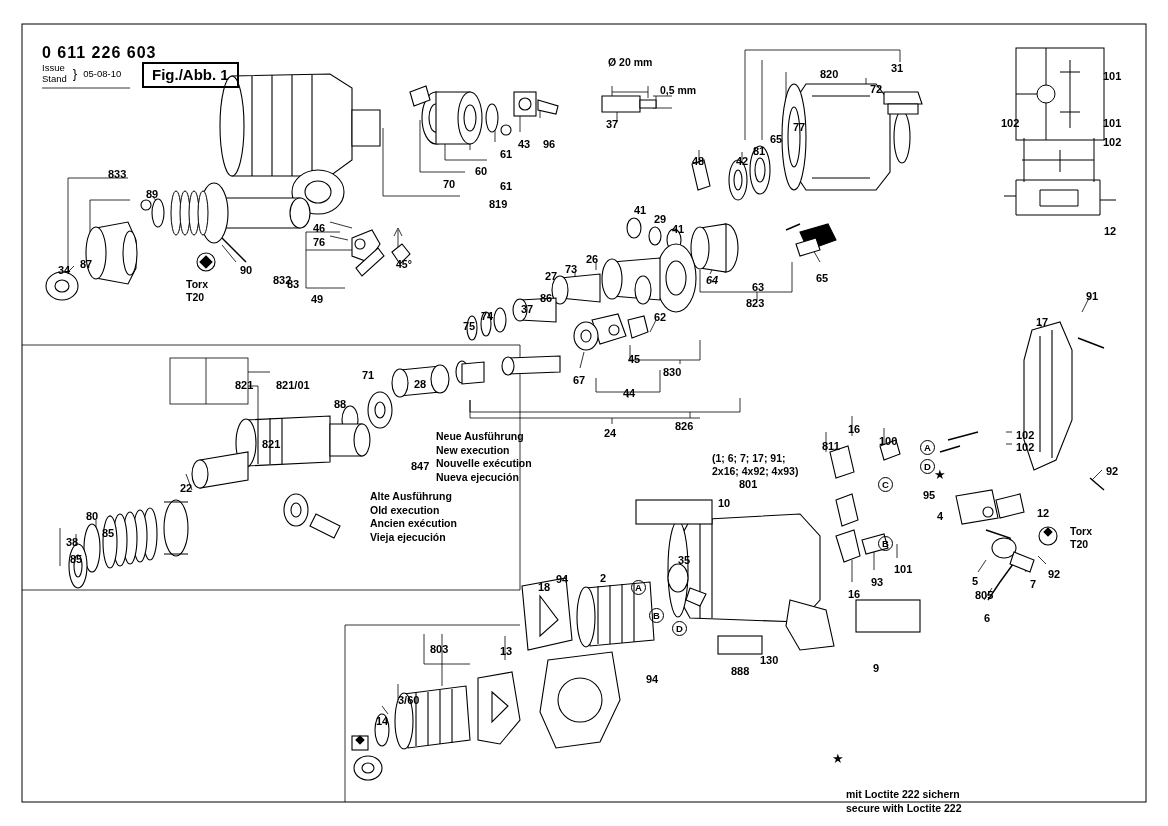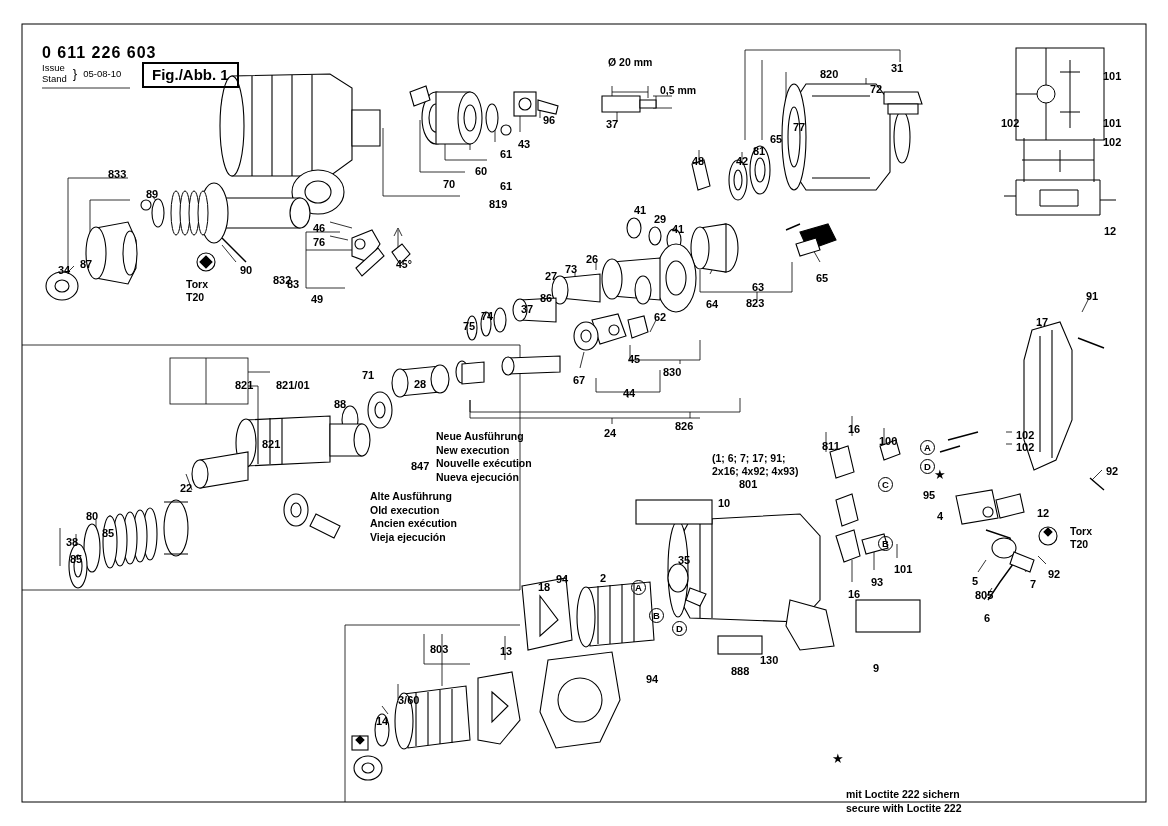--- a/index.html
+++ b/index.html
@@ -420,34 +420,34 @@
       <div class="abs lbl" style="left: 313px; top: 236px;">76</div>
       <div class="abs lbl" style="left: 273px; top: 274px;">832</div>
       <div class="abs lbl" style="left: 287px; top: 278px;">83</div>
       <div class="abs lbl" style="left: 311px; top: 293px;">49</div>
       <div class="abs lbl" style="left: 443px; top: 178px;">70</div>
       <div class="abs lbl" style="left: 475px; top: 165px;">60</div>
       <div class="abs lbl" style="left: 500px; top: 148px;">61</div>
       <div class="abs lbl" style="left: 500px; top: 180px;">61</div>
       <div class="abs lbl" style="left: 489px; top: 198px;">819</div>
       <div class="abs lbl" style="left: 518px; top: 138px;">43</div>
-      <div class="abs lbl" style="left: 543px; top: 114px;">96</div>
+      <div class="abs lbl" style="left: 543px; top: 138px;">96</div>
       <div class="abs lbl" style="left: 606px; top: 118px;">37</div>
       <div class="abs lbl" style="left: 692px; top: 155px;">48</div>
       <div class="abs lbl" style="left: 736px; top: 155px;">42</div>
       <div class="abs lbl" style="left: 753px; top: 145px;">81</div>
       <div class="abs lbl" style="left: 770px; top: 133px;">65</div>
       <div class="abs lbl" style="left: 793px; top: 121px;">77</div>
       <div class="abs lbl" style="left: 820px; top: 68px;">820</div>
       <div class="abs lbl" style="left: 870px; top: 83px;">72</div>
       <div class="abs lbl" style="left: 891px; top: 62px;">31</div>
       <div class="abs lbl" style="left: 634px; top: 204px;">41</div>
       <div class="abs lbl" style="left: 654px; top: 213px;">29</div>
       <div class="abs lbl" style="left: 672px; top: 223px;">41</div>
-      <div class="abs lbl" style="left: 706px; top: 298px;">64</div>
+      <div class="abs lbl" style="left: 706px; top: 274px; font-style: italic;">64</div>
       <div class="abs lbl" style="left: 816px; top: 272px;">65</div>
       <div class="abs lbl" style="left: 752px; top: 281px;">63</div>
       <div class="abs lbl" style="left: 746px; top: 297px;">823</div>
       <div class="abs lbl" style="left: 545px; top: 270px;">27</div>
       <div class="abs lbl" style="left: 565px; top: 263px;">73</div>
       <div class="abs lbl" style="left: 586px; top: 253px;">26</div>
       <div class="abs lbl" style="left: 540px; top: 292px;">86</div>
       <div class="abs lbl" style="left: 521px; top: 303px;">37</div>
       <div class="abs lbl" style="left: 481px; top: 310px;">74</div>
       <div class="abs lbl" style="left: 463px; top: 320px;">75</div>

